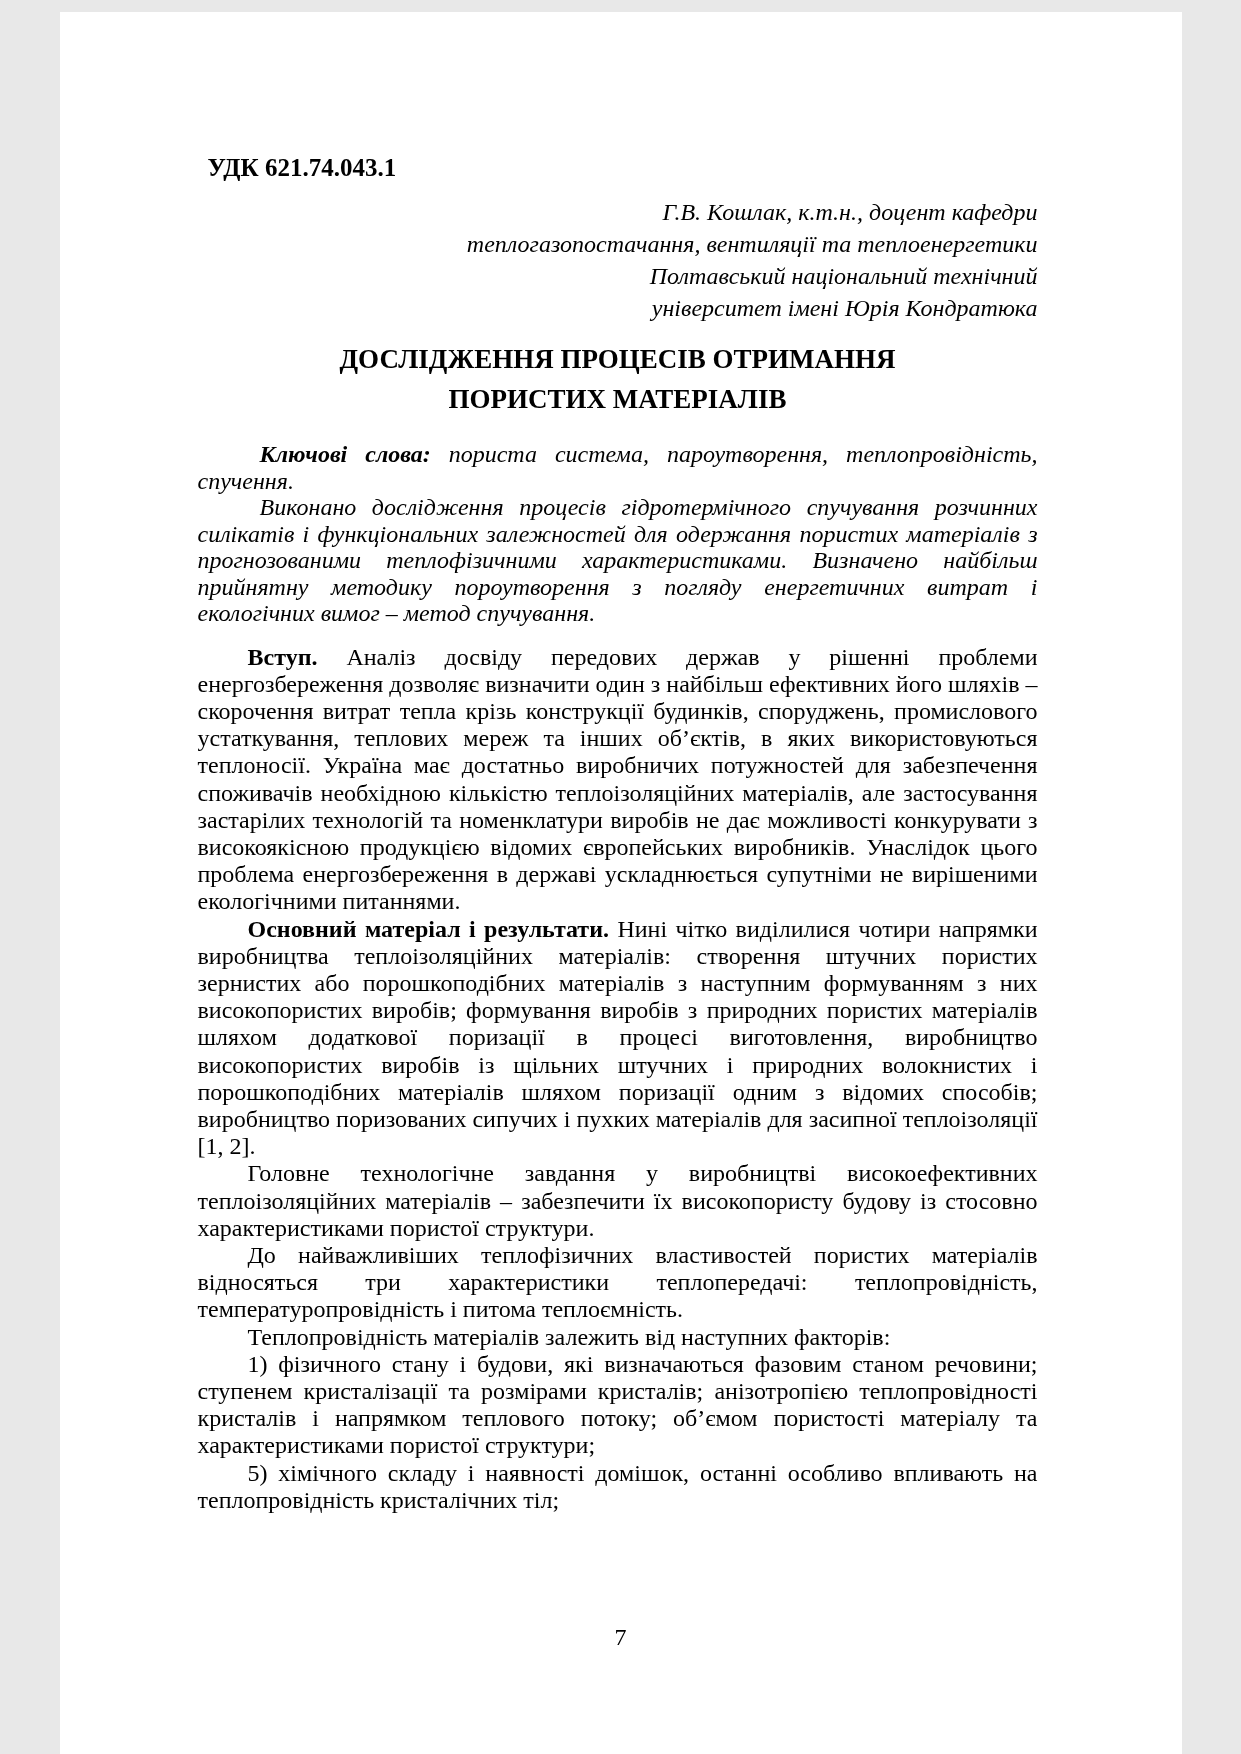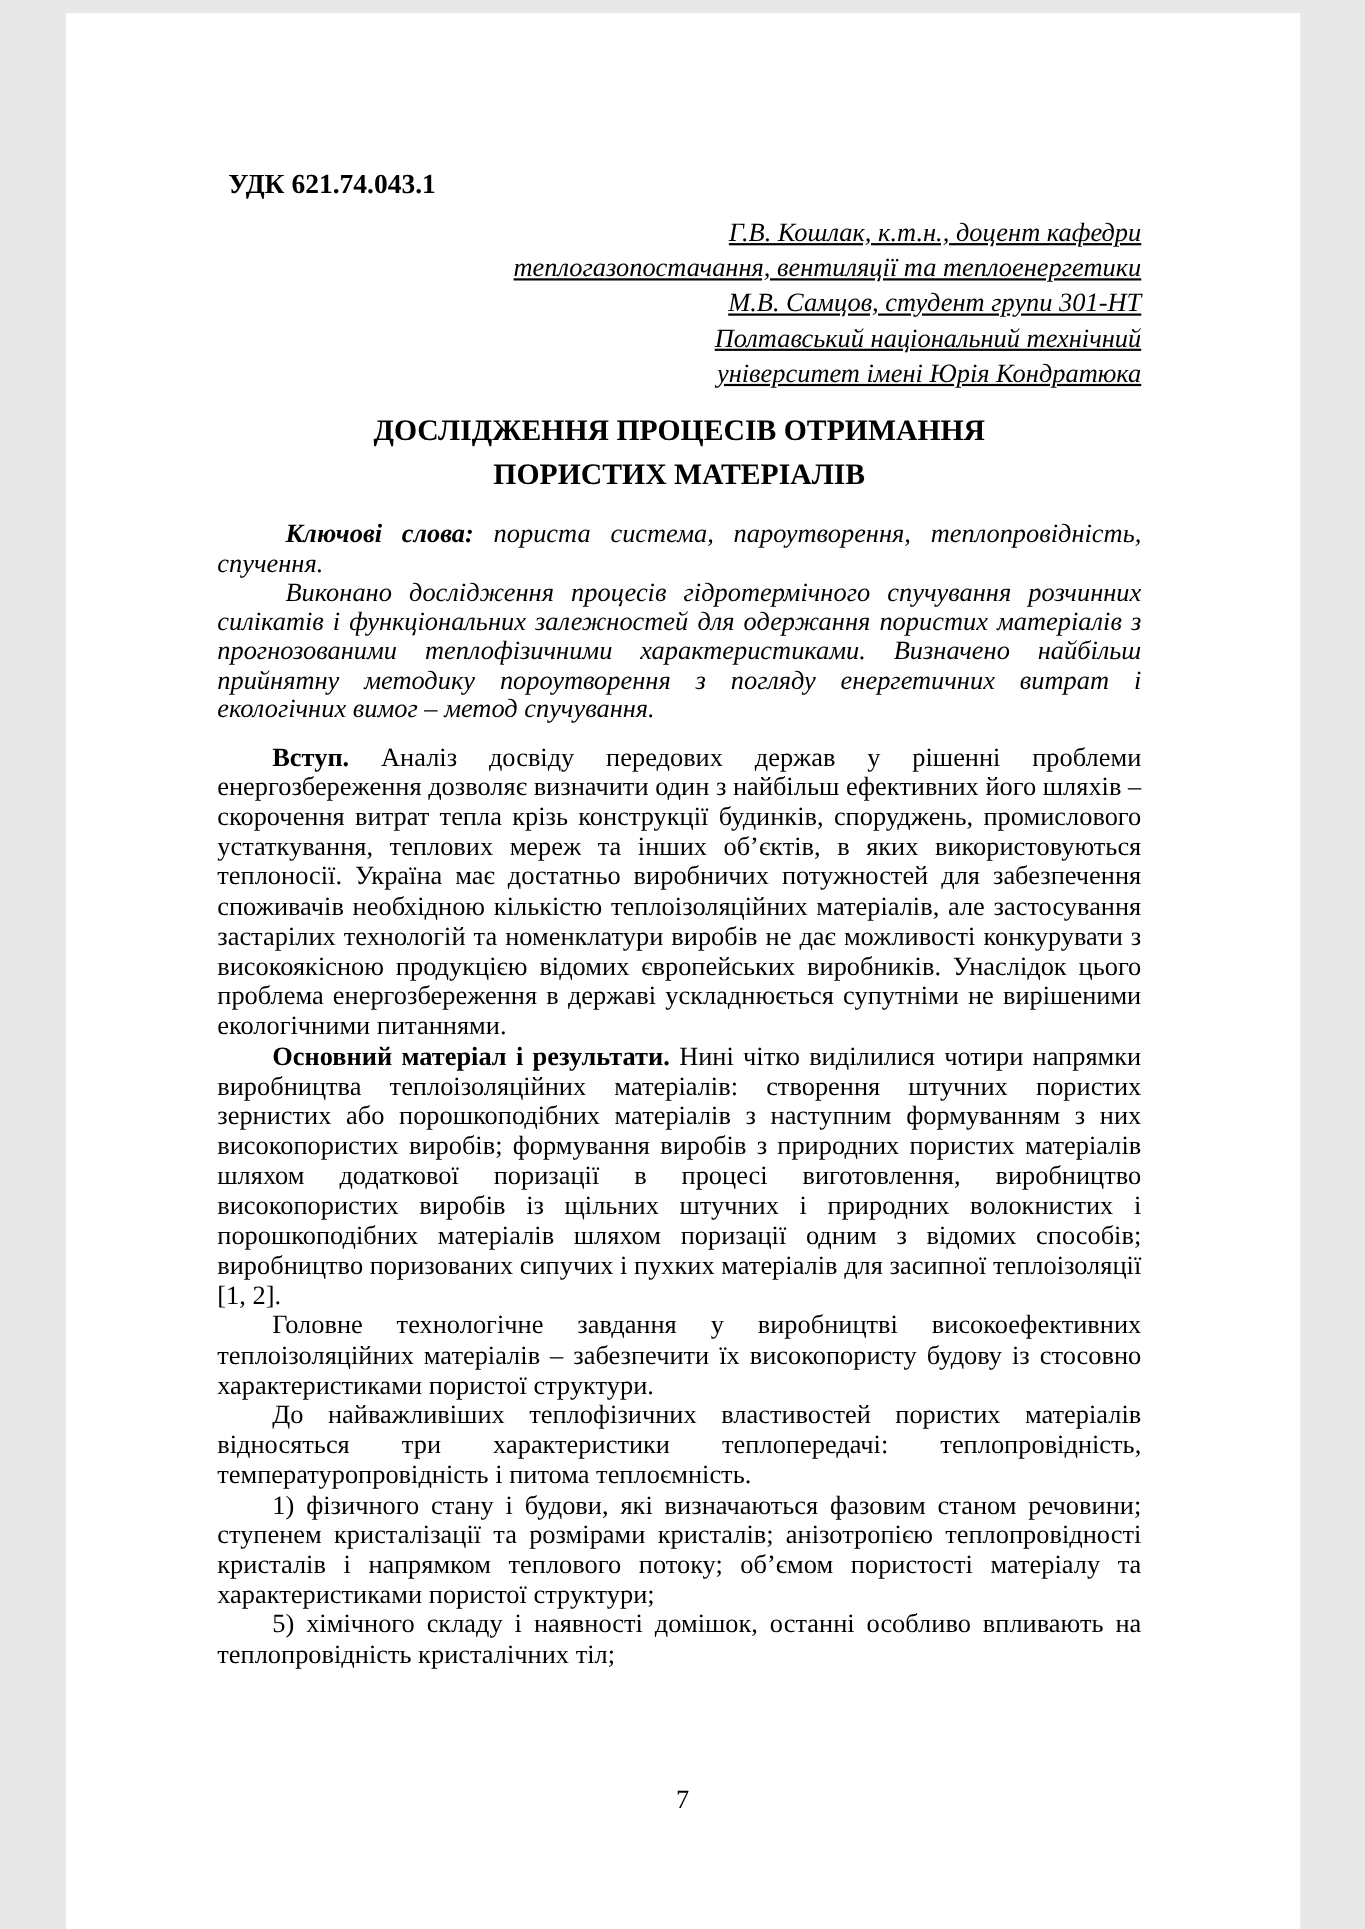--- a/index.html
+++ b/index.html
@@ -21,21 +21,21 @@
     line-height: 28px;
     margin: 0 0 14px 10px;
   }
   .authors {
     text-align: right;
     font-style: italic;
     font-size: 24px;
     line-height: 32px;
     margin: 0;
   }
-  .authors div { white-space: nowrap; text-decoration: underline; }
+  .authors div { white-space: nowrap; }
   .title {
     text-align: center;
     font-weight: bold;
     font-size: 27px;
     line-height: 40px;
     margin: 15px 0 0 0;
   }
   .abstract {
     margin-top: 22px;
     font-style: italic;
@@ -67,39 +67,39 @@
 </head>
 <body>
 
 <div class="page">
 
   <div class="udc">УДК 621.74.043.1</div>
 
   <div class="authors">
     <div>Г.В. Кошлак, к.т.н., доцент кафедри</div>
     <div>теплогазопостачання, вентиляції та теплоенергетики</div>
-    <div>М.В. Самцов, студент групи 301-НТ</div>
     <div>Полтавський національний технічний</div>
     <div>університет імені Юрія Кондратюка</div>
   </div>
 
   <div class="title">
     <div>ДОСЛІДЖЕННЯ ПРОЦЕСІВ ОТРИМАННЯ</div>
     <div>ПОРИСТИХ МАТЕРІАЛІВ</div>
   </div>
 
   <div class="abstract">
     <p><span class="kw-label">Ключові слова:</span><span>пориста система, пароутворення, теплопровідність, спучення.</span></p>
     <p>Виконано дослідження процесів гідротермічного спучування розчинних силікатів і функціональних залежностей для одержання пористих матеріалів з прогнозованими теплофізичними характеристиками. Визначено найбільш прийнятну методику пороутворення з погляду енергетичних витрат і екологічних вимог – метод спучування.</p>
   </div>
 
   <div class="body-text">
     <p><span class="lead">Вступ.</span><span>Аналіз досвіду передових держав у рішенні проблеми енергозбереження дозволяє визначити один з найбільш ефективних його шляхів – скорочення витрат тепла крізь конструкції будинків, споруджень, промислового устаткування, теплових мереж та інших об’єктів, в яких використовуються теплоносії. Україна має достатньо виробничих потужностей для забезпечення споживачів необхідною кількістю теплоізоляційних матеріалів, але застосування застарілих технологій та номенклатури виробів не дає можливості конкурувати з високоякісною продукцією відомих європейських виробників. Унаслідок цього проблема енергозбереження в державі ускладнюється супутніми не вирішеними екологічними питаннями.</span></p>
     <p><span class="lead">Основний матеріал і результати.</span><span>Нині чітко виділилися чотири напрямки виробництва теплоізоляційних матеріалів: створення штучних пористих зернистих або порошкоподібних матеріалів з наступним формуванням з них високопористих виробів; формування виробів з природних пористих матеріалів шляхом додаткової поризації в процесі виготовлення, виробництво високопористих виробів із щільних штучних і природних волокнистих і порошкоподібних матеріалів шляхом поризації одним з відомих способів; виробництво поризованих сипучих і пухких матеріалів для засипної теплоізоляції [1, 2].</span></p>
     <p>Головне технологічне завдання у виробництві високоефективних теплоізоляційних матеріалів – забезпечити їх високопористу будову із стосовно характеристиками пористої структури.</p>
     <p>До найважливіших теплофізичних властивостей пористих матеріалів відносяться три характеристики теплопередачі: теплопровідність, температуропровідність і питома теплоємність.</p>
+    <p>Теплопровідність матеріалів залежить від наступних факторів:</p>
     <p>1) фізичного стану і будови, які визначаються фазовим станом речовини; ступенем кристалізації та розмірами кристалів; анізотропією теплопровідності кристалів і напрямком теплового потоку; об’ємом пористості матеріалу та характеристиками пористої структури;</p>
     <p>5) хімічного складу і наявності домішок, останні особливо впливають на теплопровідність  кристалічних тіл;</p>
   </div>
 
   <div class="page-number">7</div>
 
 </div>
 
 </body></html>

